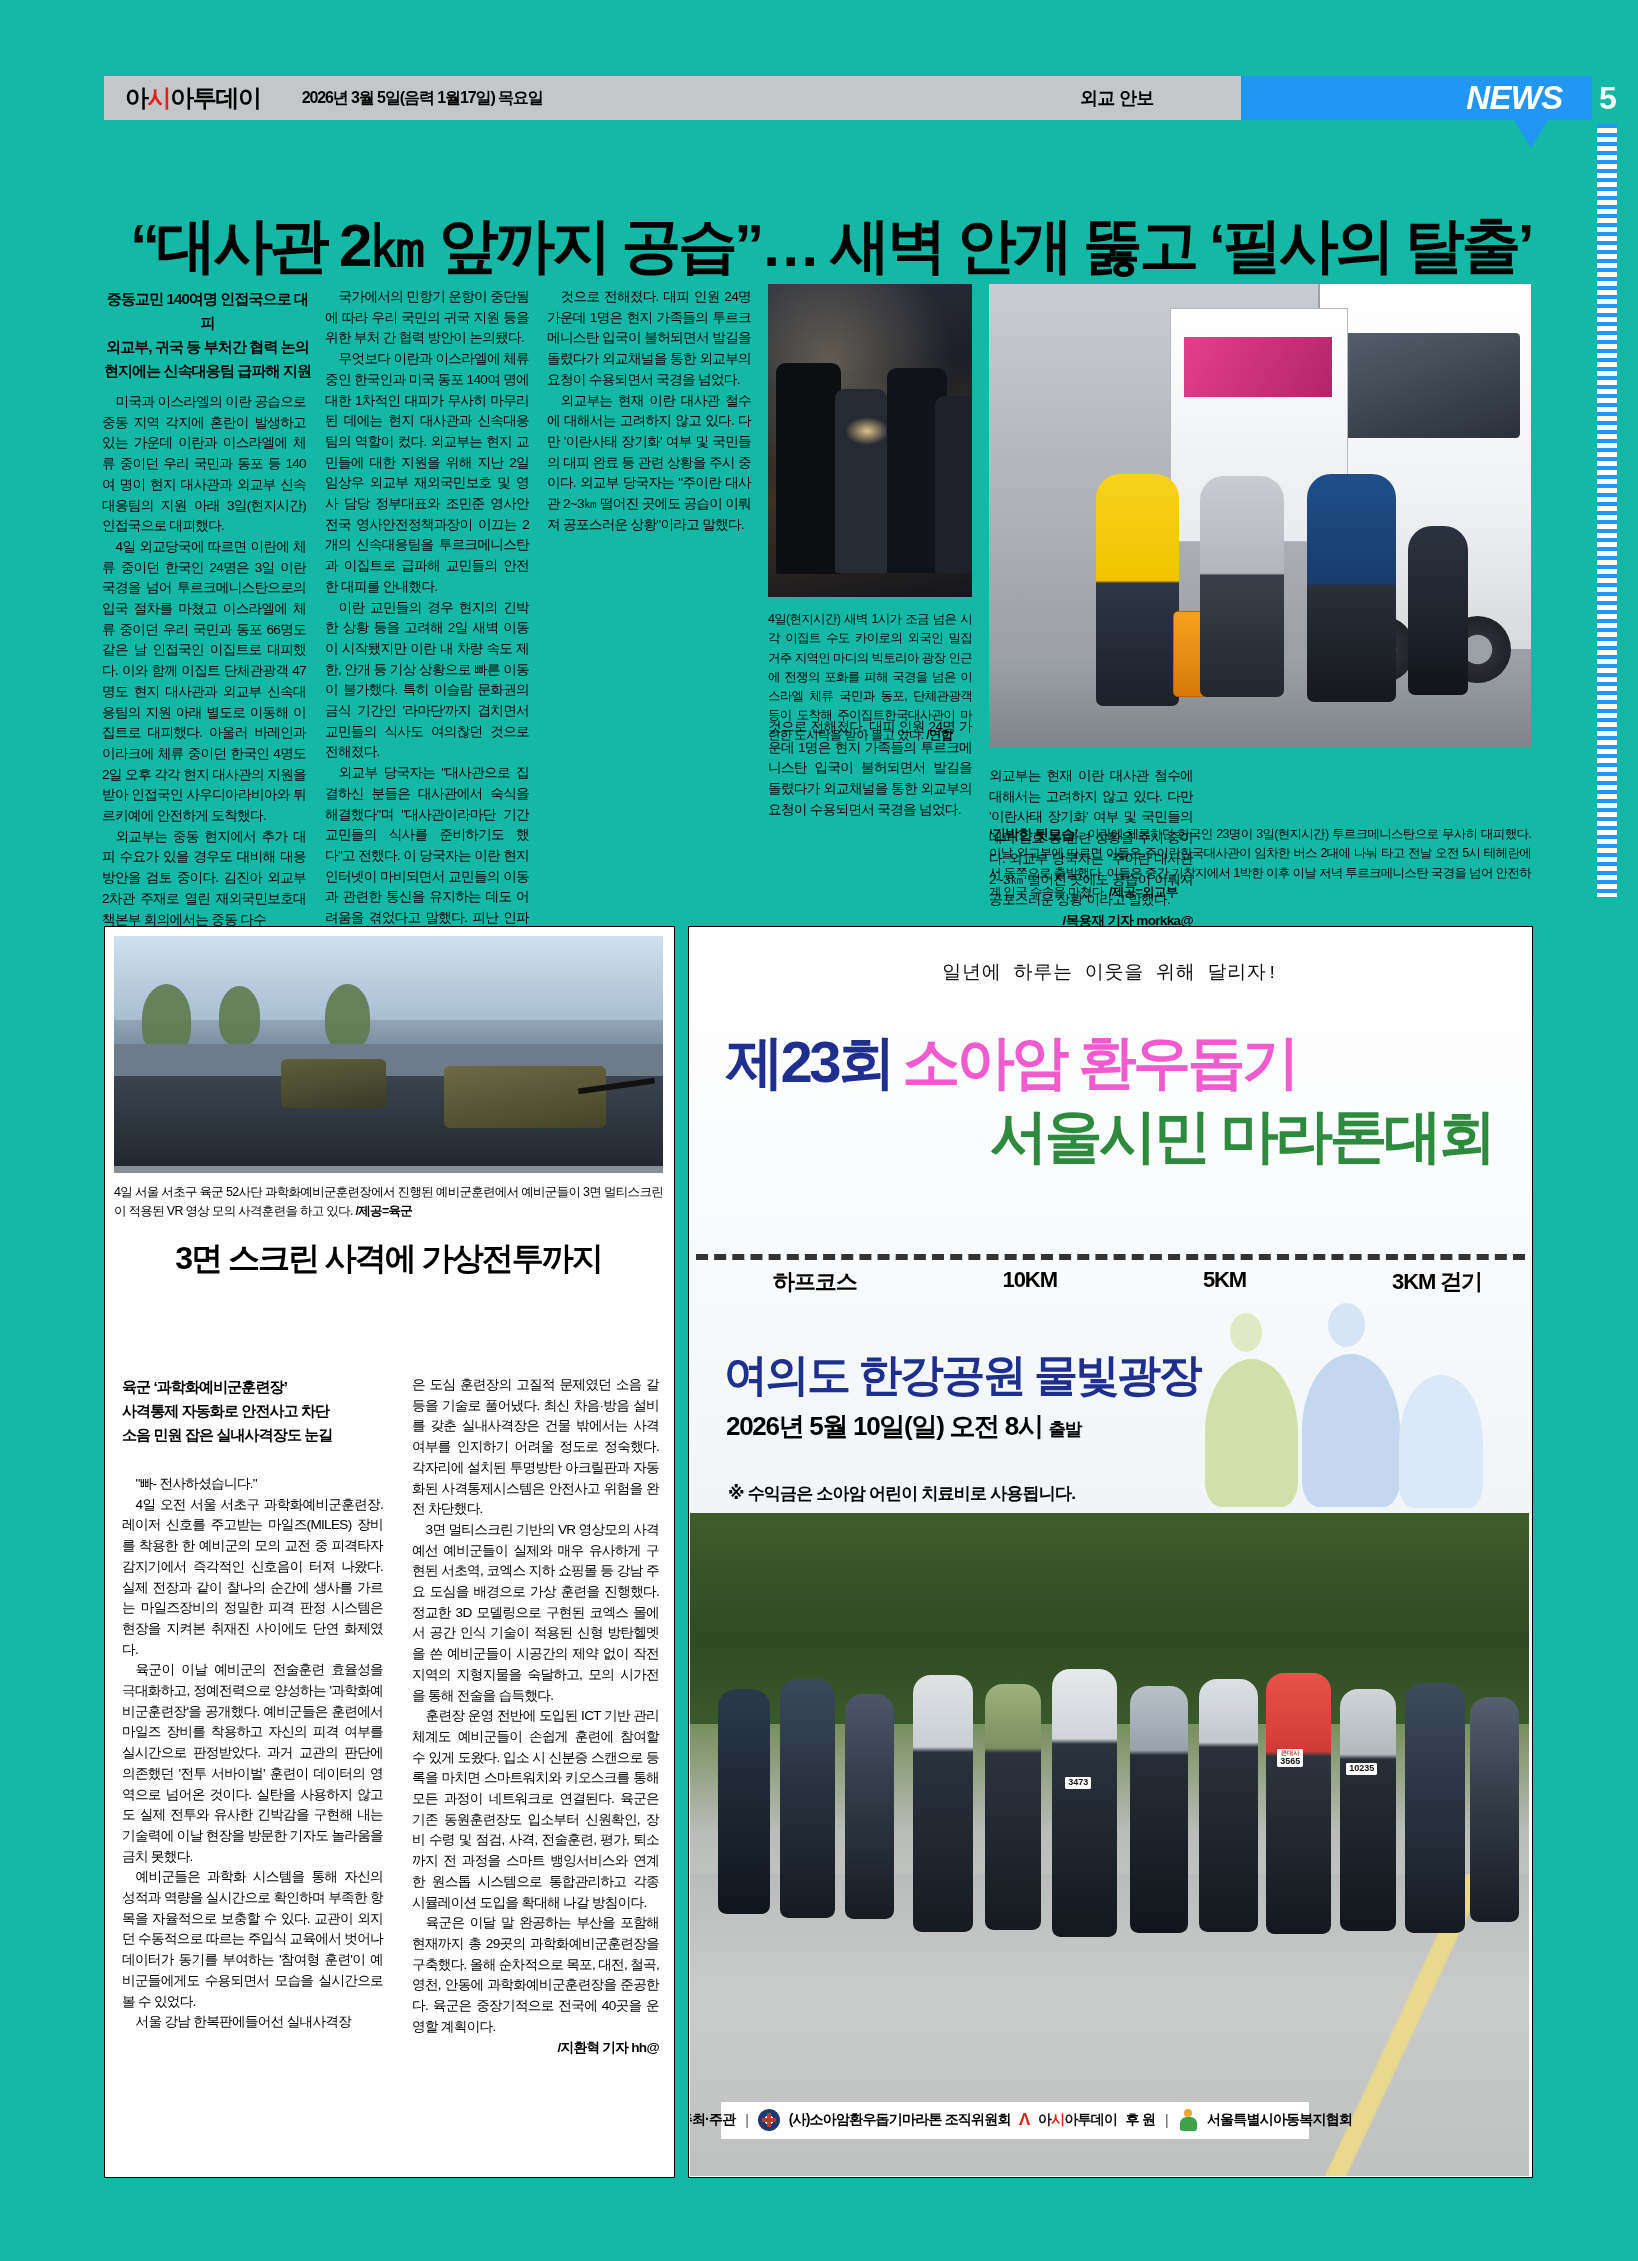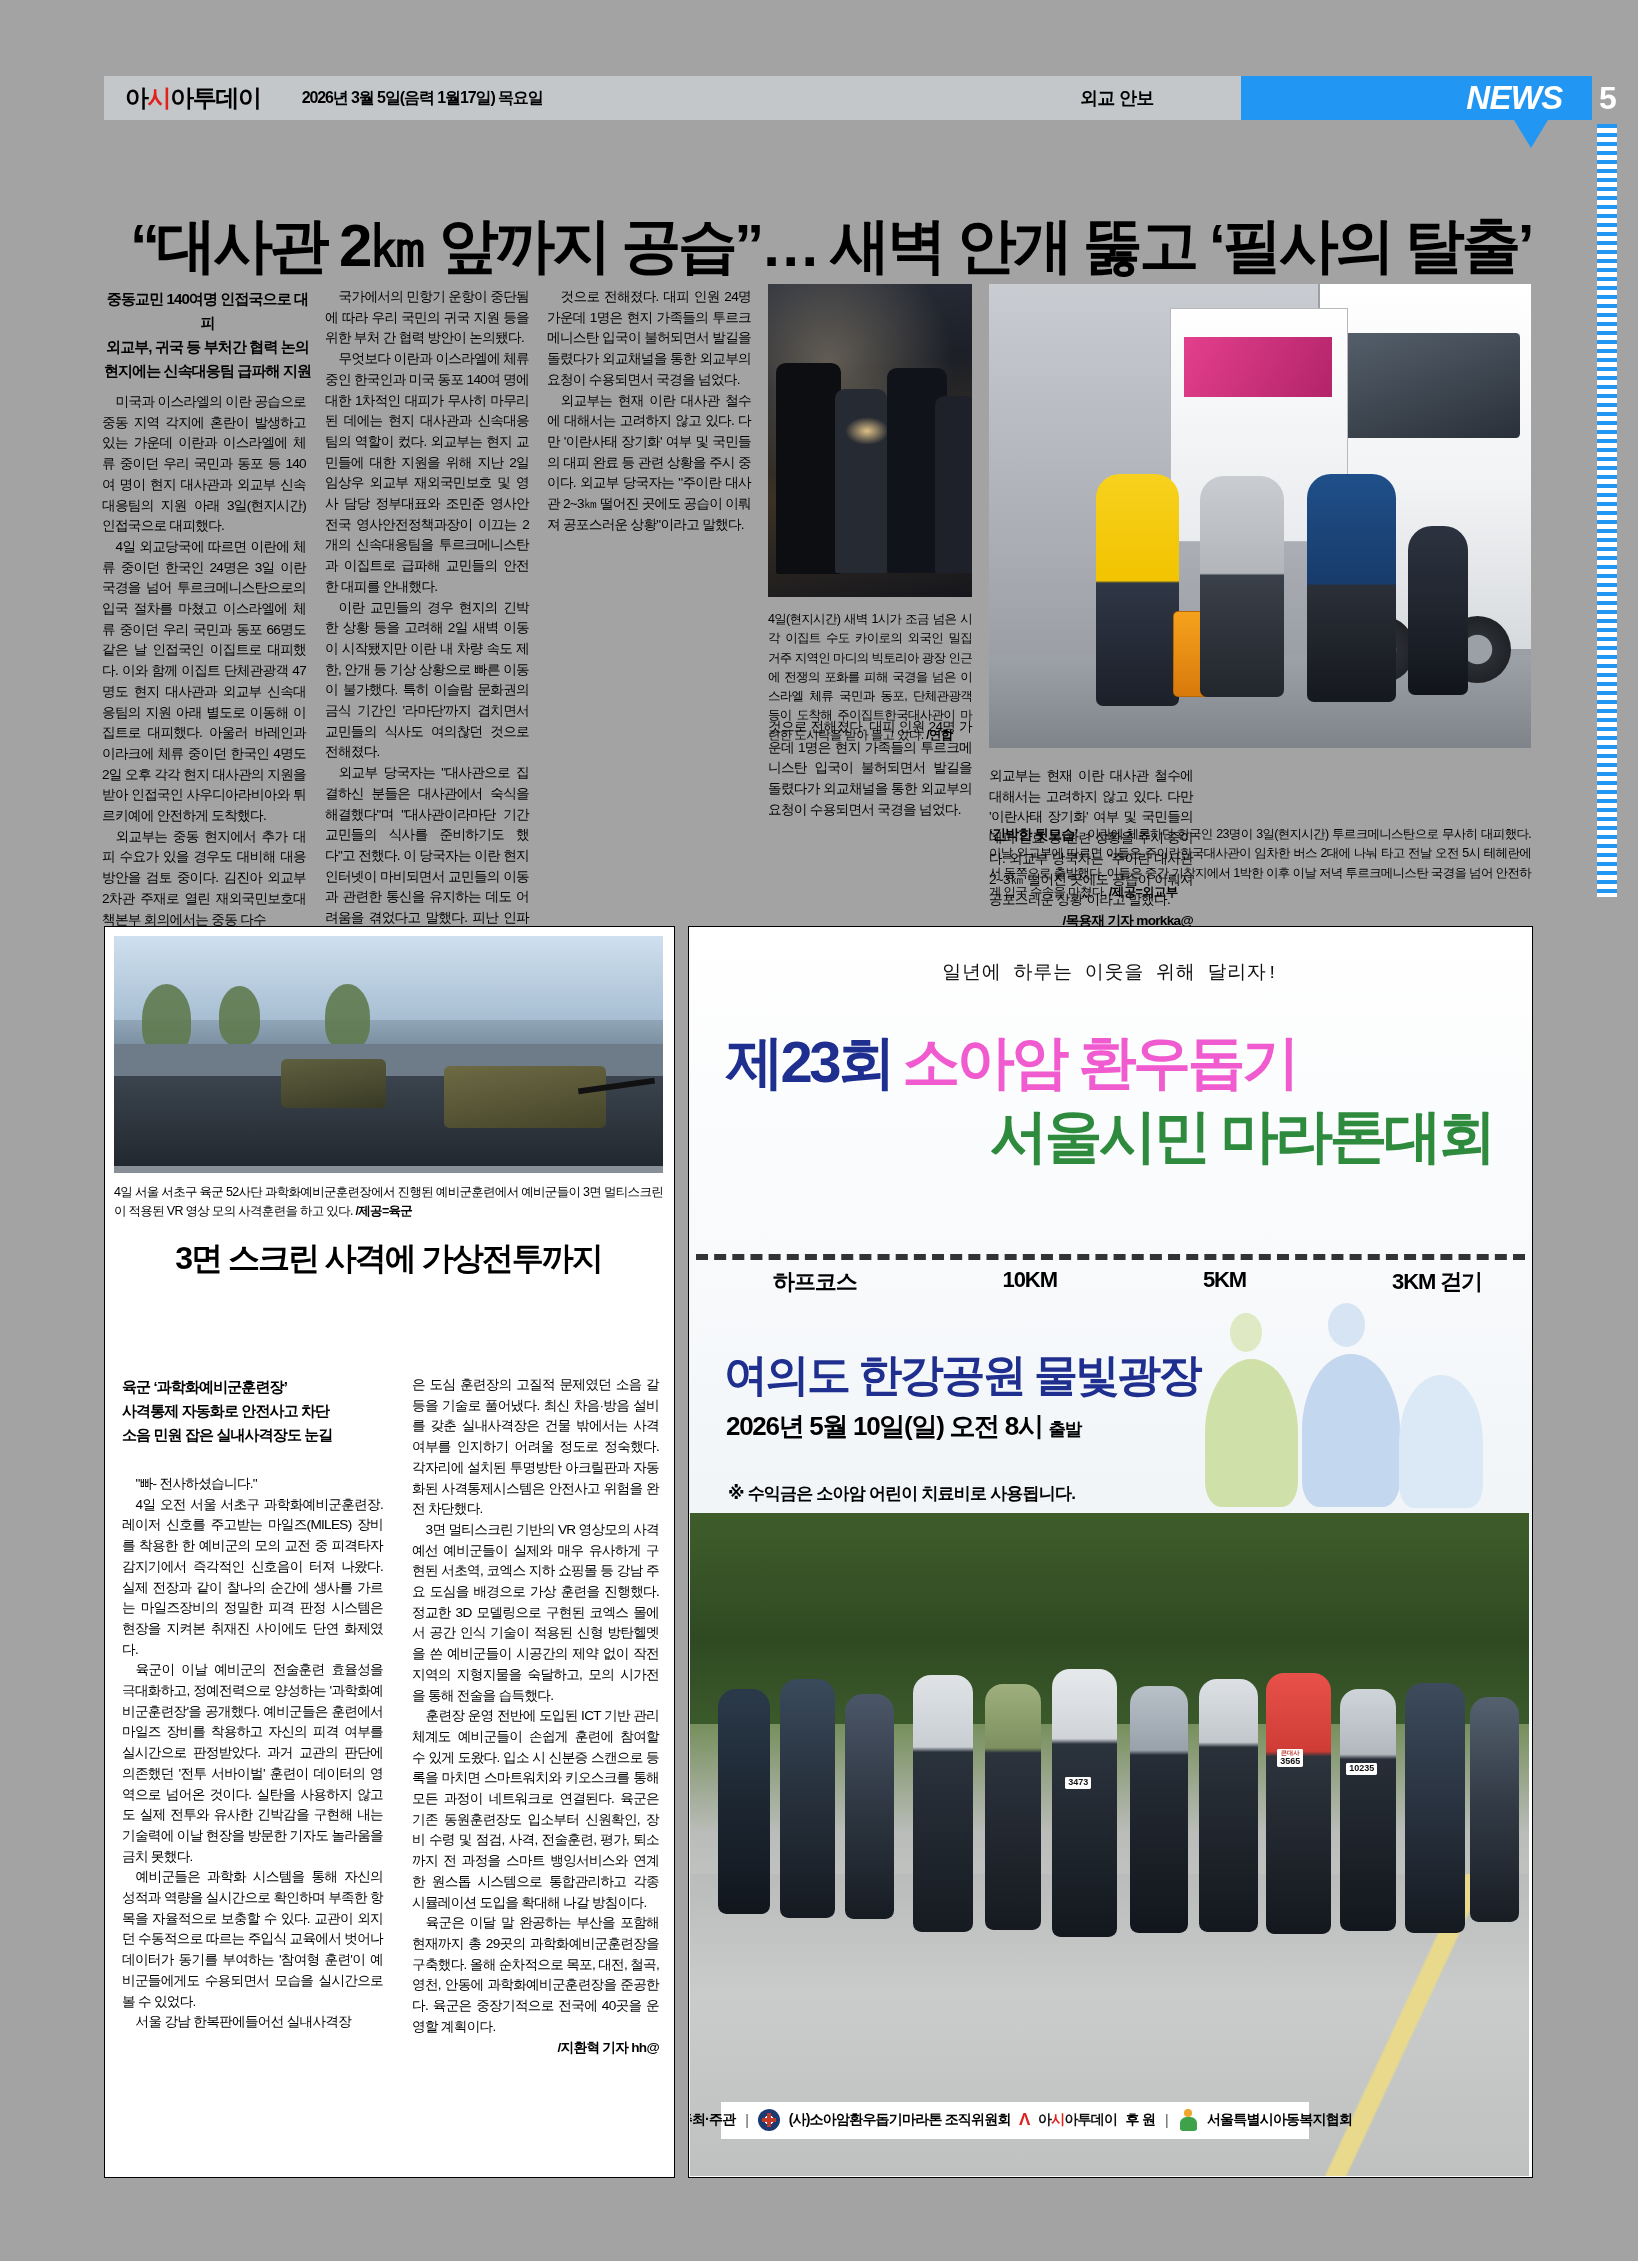--- a/index.html
+++ b/index.html
@@ -12,21 +12,21 @@
     width: 1639px;
     height: 2261px;
     font-family: "Liberation Sans", "DejaVu Sans", sans-serif;
     color: #000;
     position: relative;
     overflow: hidden;
   }
   .page {
     position: absolute;
     inset: 0;
-    background: #a3a3a3;
+    background: #14b8a6;
   }
 
   
   .masthead {
     position: absolute;
     left: 104px;
     top: 76px;
     width: 1433px;
     height: 44px;
     background: #c3c7c9;

